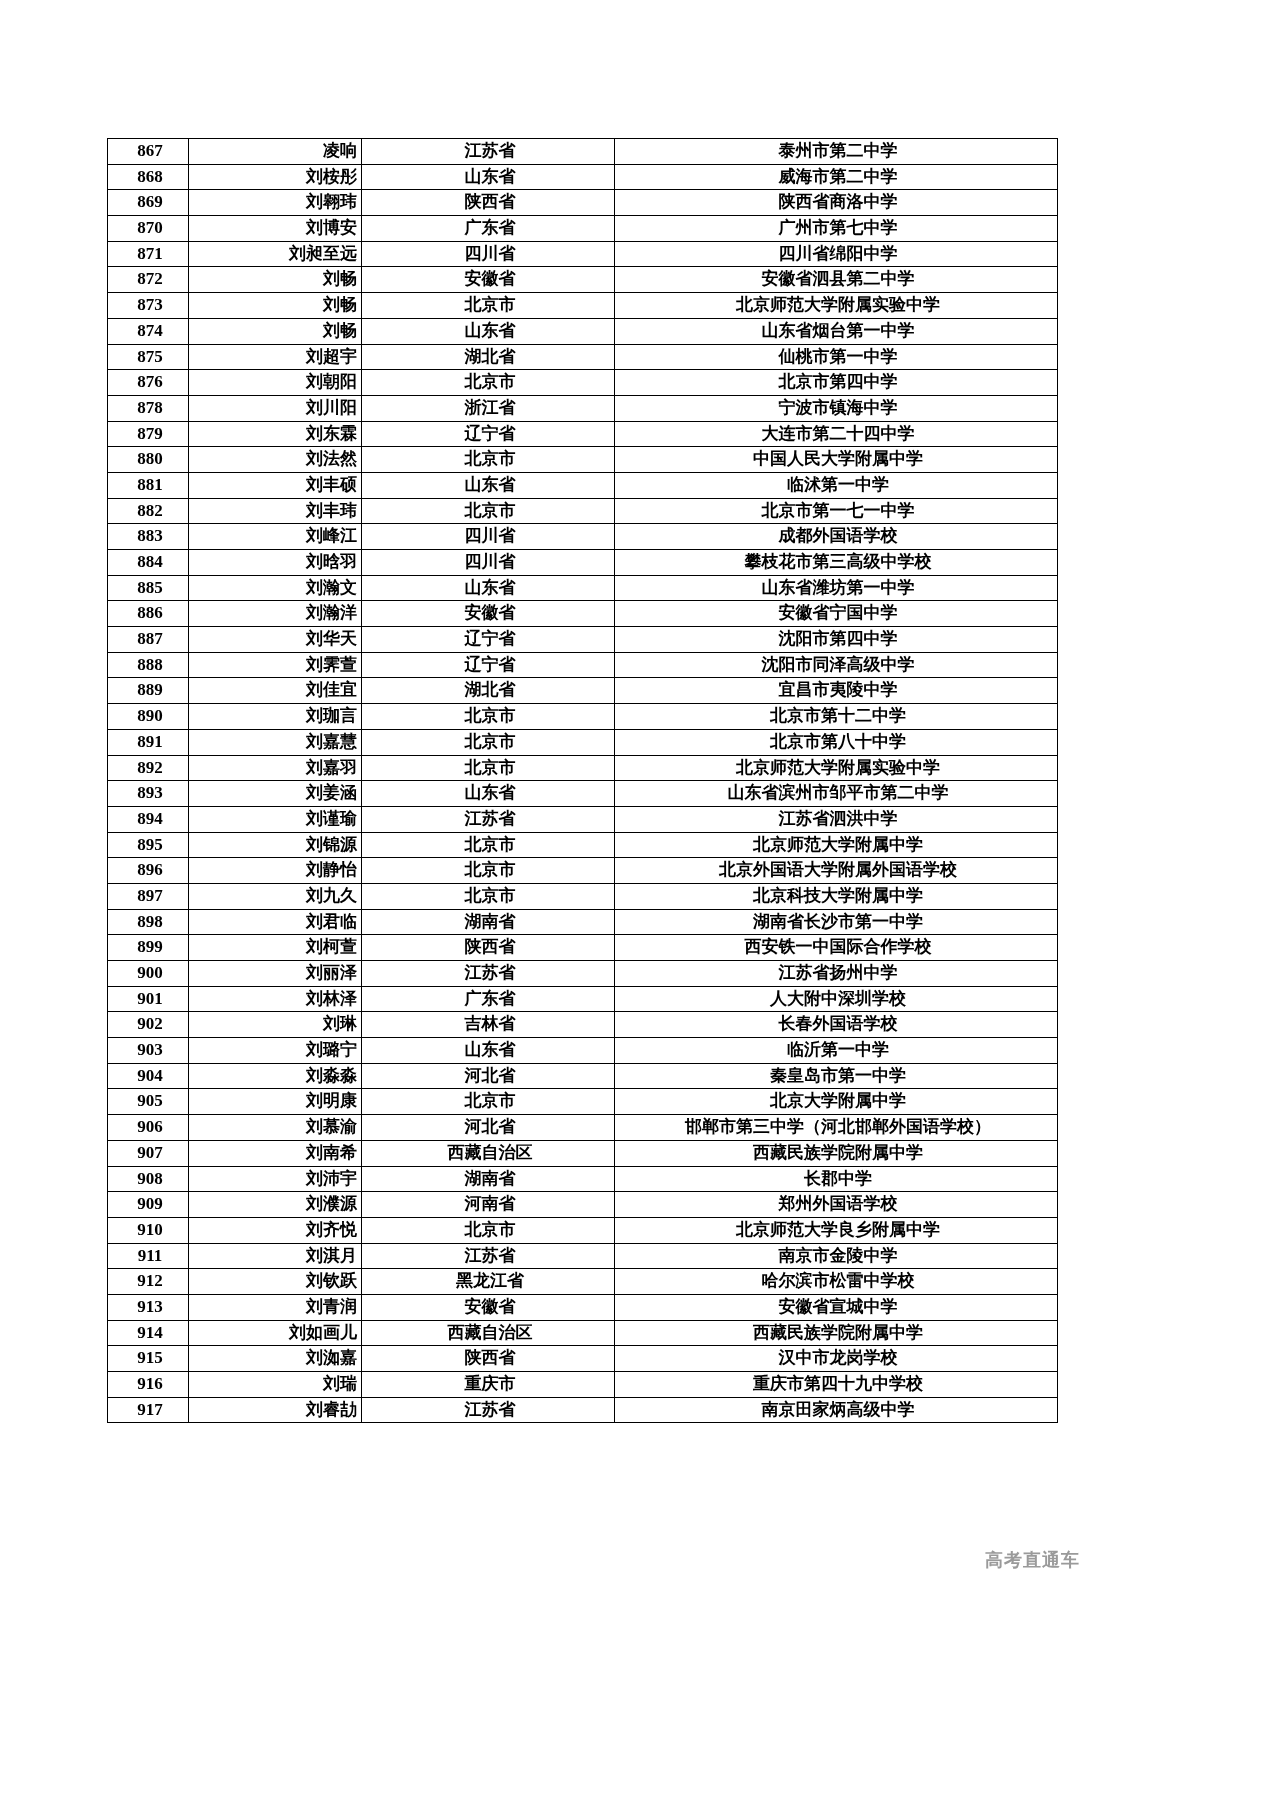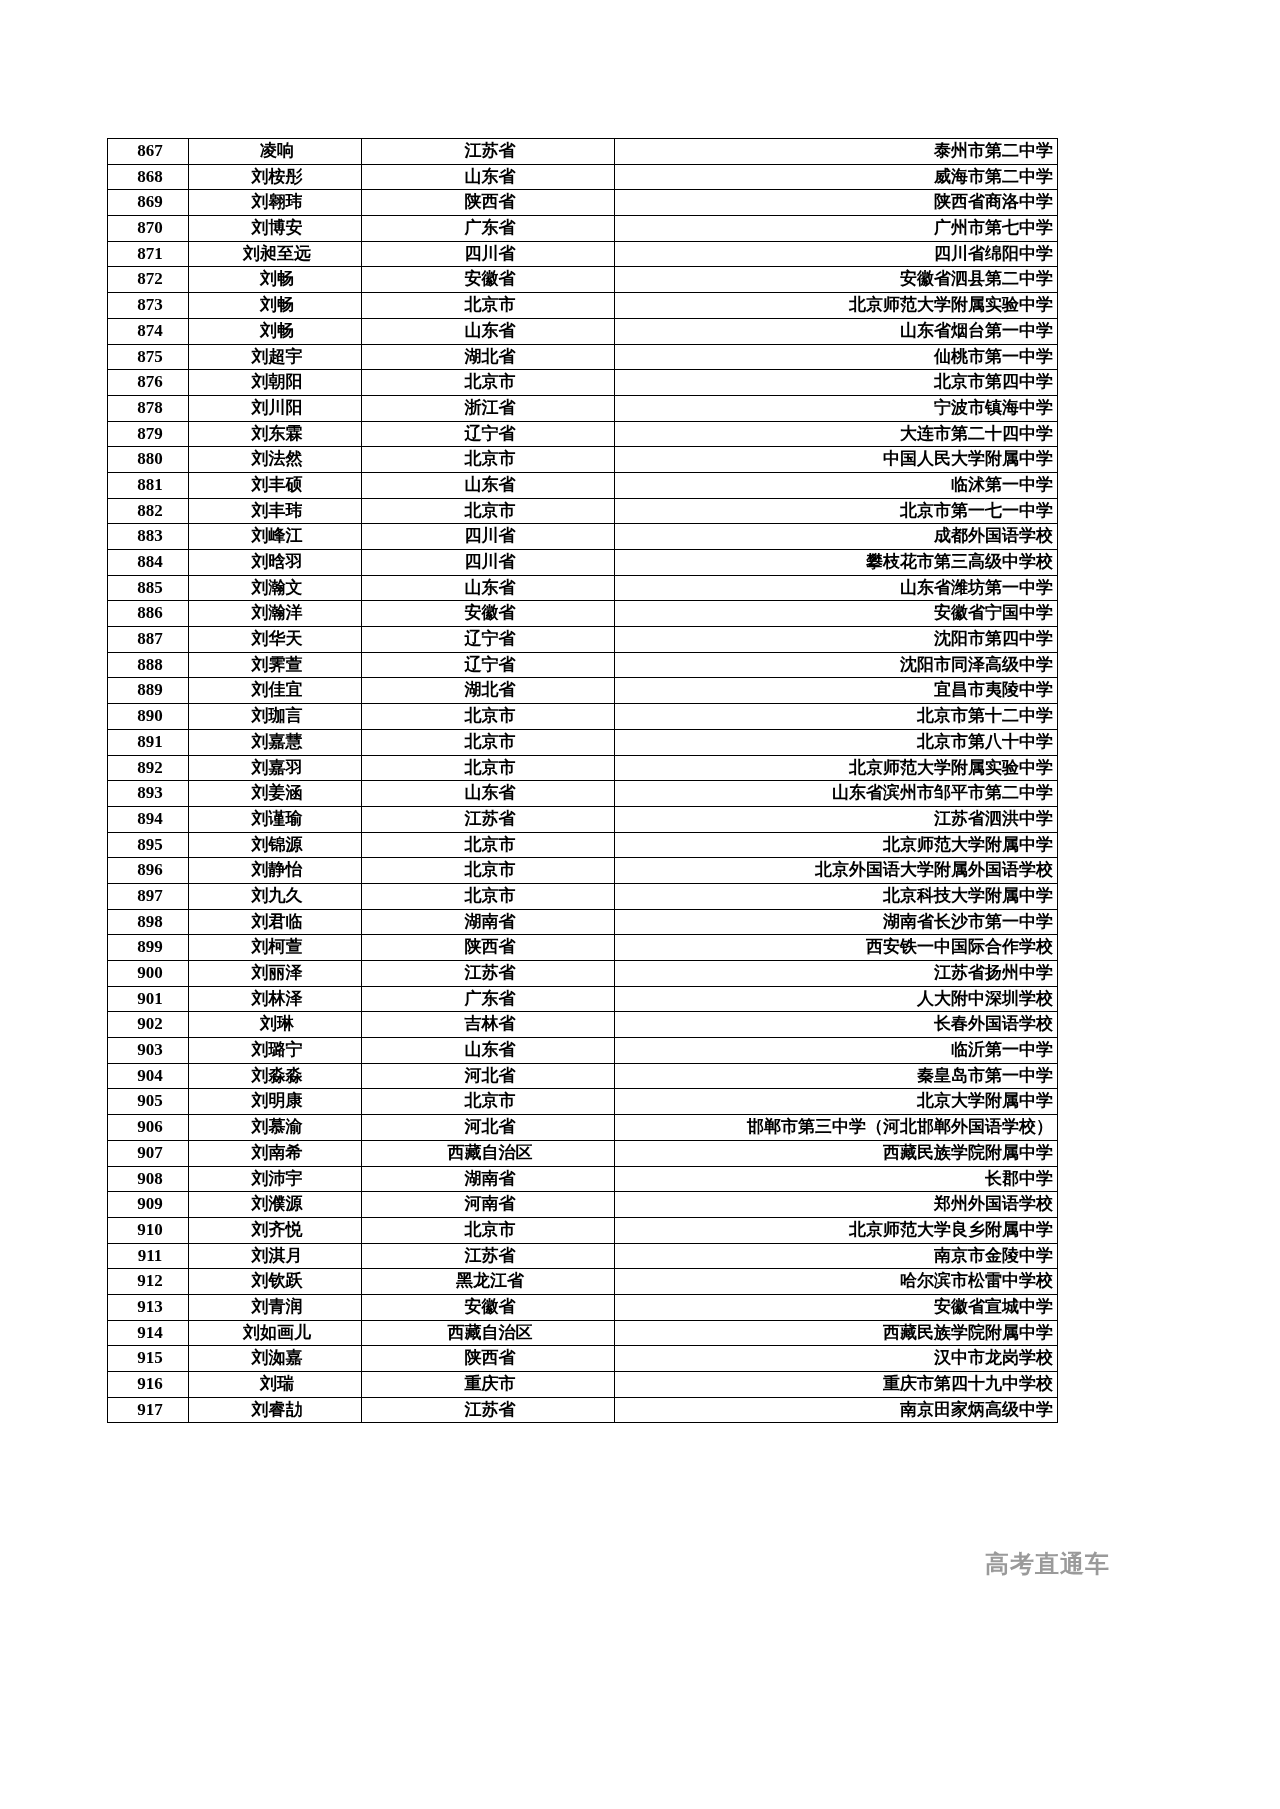--- a/index.html
+++ b/index.html
@@ -33,28 +33,28 @@
     padding: 0 4px 0 8px;
     white-space: nowrap;
     overflow: hidden;
     vertical-align: middle;
   }
   td.col-no {
     width: 68px;
     text-align: center;
     padding: 0;
   }
-  td.col-name { width: 160px; text-align: center; }
+  td.col-name { width: 160px; text-align: right; }
   td.col-province { width: 240px; text-align: center; }
-  td.col-school { width: 430px; text-align: right; }
+  td.col-school { width: 430px; text-align: center; }
   .watermark {
     position: absolute;
     top: 1548px;
     left: 985px;
-    font-size: 24px;
+    font-size: 18px;
     color: #9a9a9a;
     letter-spacing: 1px;
     font-family: "Liberation Sans", "DejaVu Sans", sans-serif;
   }
 </style>
 </head>
 <body>
 
 <div class="page">
   <table class="roster">

